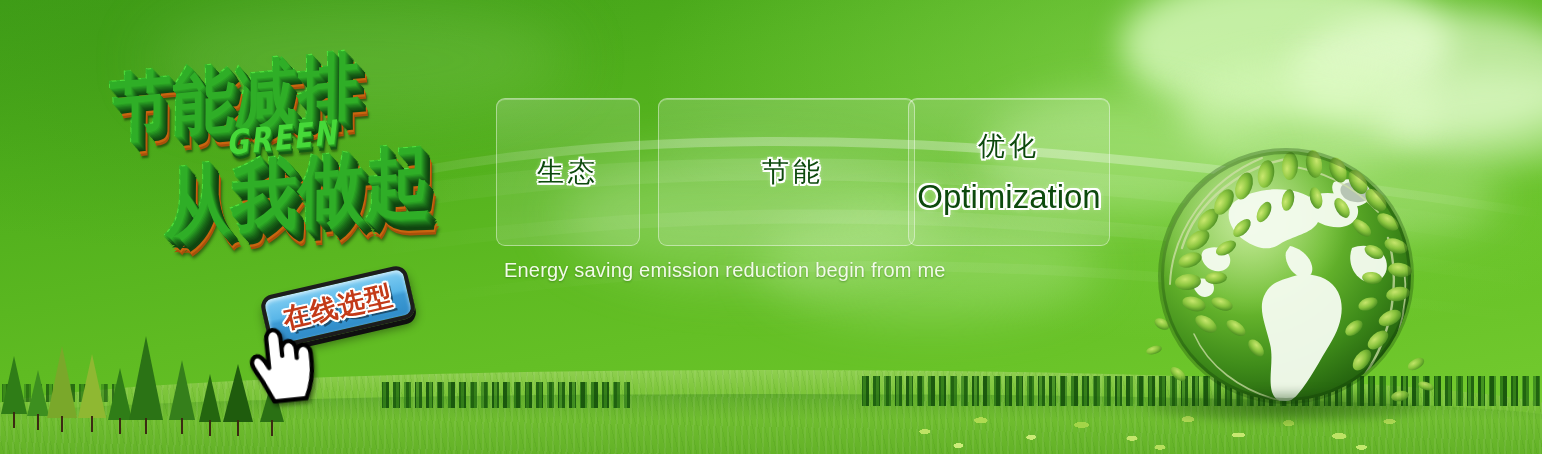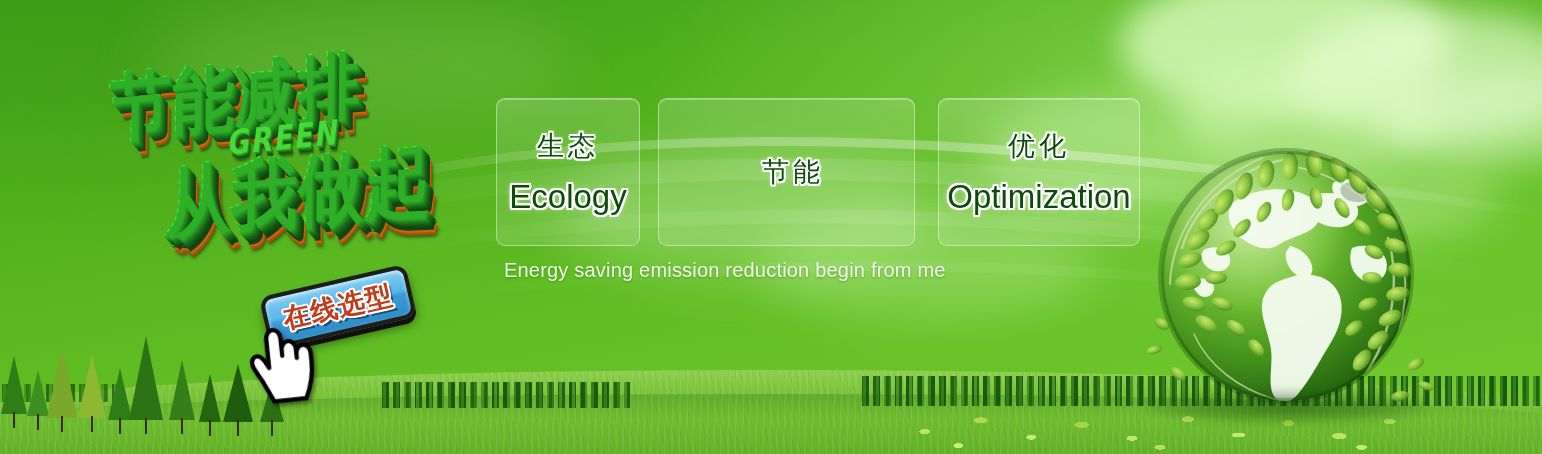--- a/index.html
+++ b/index.html
@@ -180,21 +180,21 @@
     border:1px solid rgba(255,255,255,.42);
     border-radius:9px;
     background:linear-gradient(180deg, rgba(255,255,255,.17) 0%, rgba(255,255,255,.09) 45%, rgba(255,255,255,.14) 100%);
     box-shadow:inset 0 1px 0 rgba(255,255,255,.30);
     display:flex;flex-direction:column;
     align-items:center;justify-content:center;
     gap:14px;
   }
   .card-1{left:496px;width:142px;}
   .card-2{left:658px;width:242px;padding-left:13px;}
-  .card-3{left:938px;width:200px;}
+  .card-3{left:908px;width:200px;}
 
   .card-cn{
     font-family:"DejaVu Sans","Liberation Sans",sans-serif;
     font-size:27px;font-weight:normal;color:#0d4a0d;
     letter-spacing:4px;
     text-shadow:
       -1.6px -1.6px 0 #fff, 1.6px -1.6px 0 #fff,
       -1.6px 1.6px 0 #fff, 1.6px 1.6px 0 #fff,
       0 -2px 0 #fff, 0 2px 0 #fff, -2px 0 0 #fff, 2px 0 0 #fff,
       0 0 5px rgba(255,255,255,.85);
@@ -263,21 +263,20 @@
 
   <div class="headline">
     <div class="hl-line hl-top">节能减排</div>
     <div class="hl-line hl-green">GREEN</div>
     <div class="hl-line hl-bot">从我做起</div>
   </div>
 
   <div class="cards">
     <div class="card card-1">
       <div class="card-cn">生态</div>
-      <div class="card-en">Ecology</div>
     </div>
     <div class="card card-2">
       <div class="card-cn">节能</div>
     </div>
     <div class="card card-3">
       <div class="card-cn">优化</div>
       <div class="card-en">Optimization</div>
     </div>
   </div>
 

